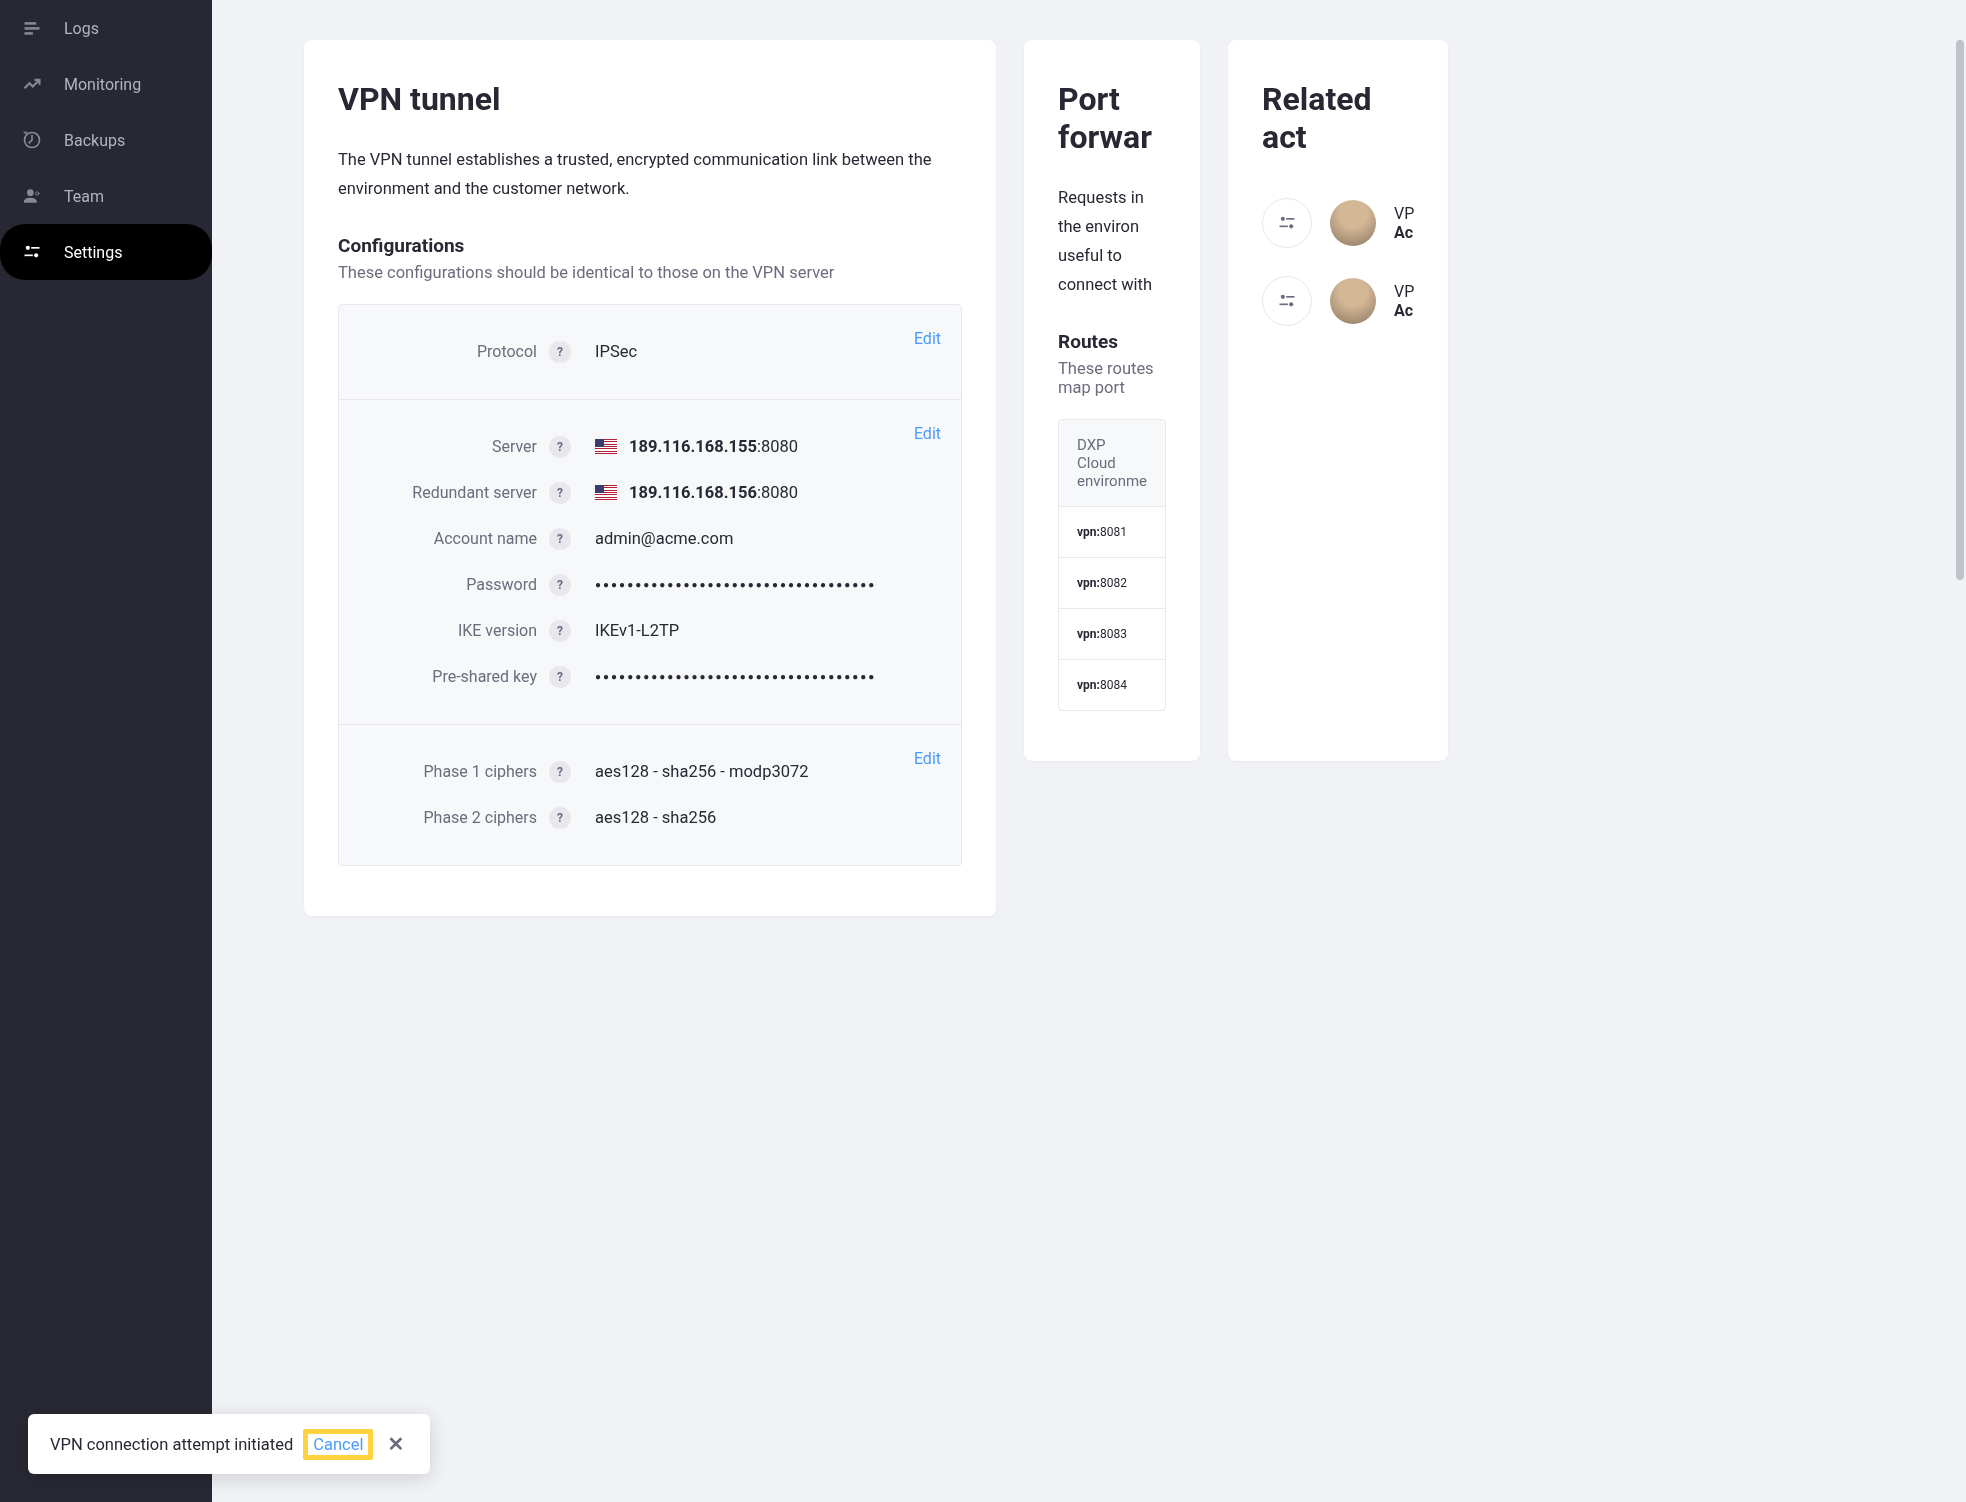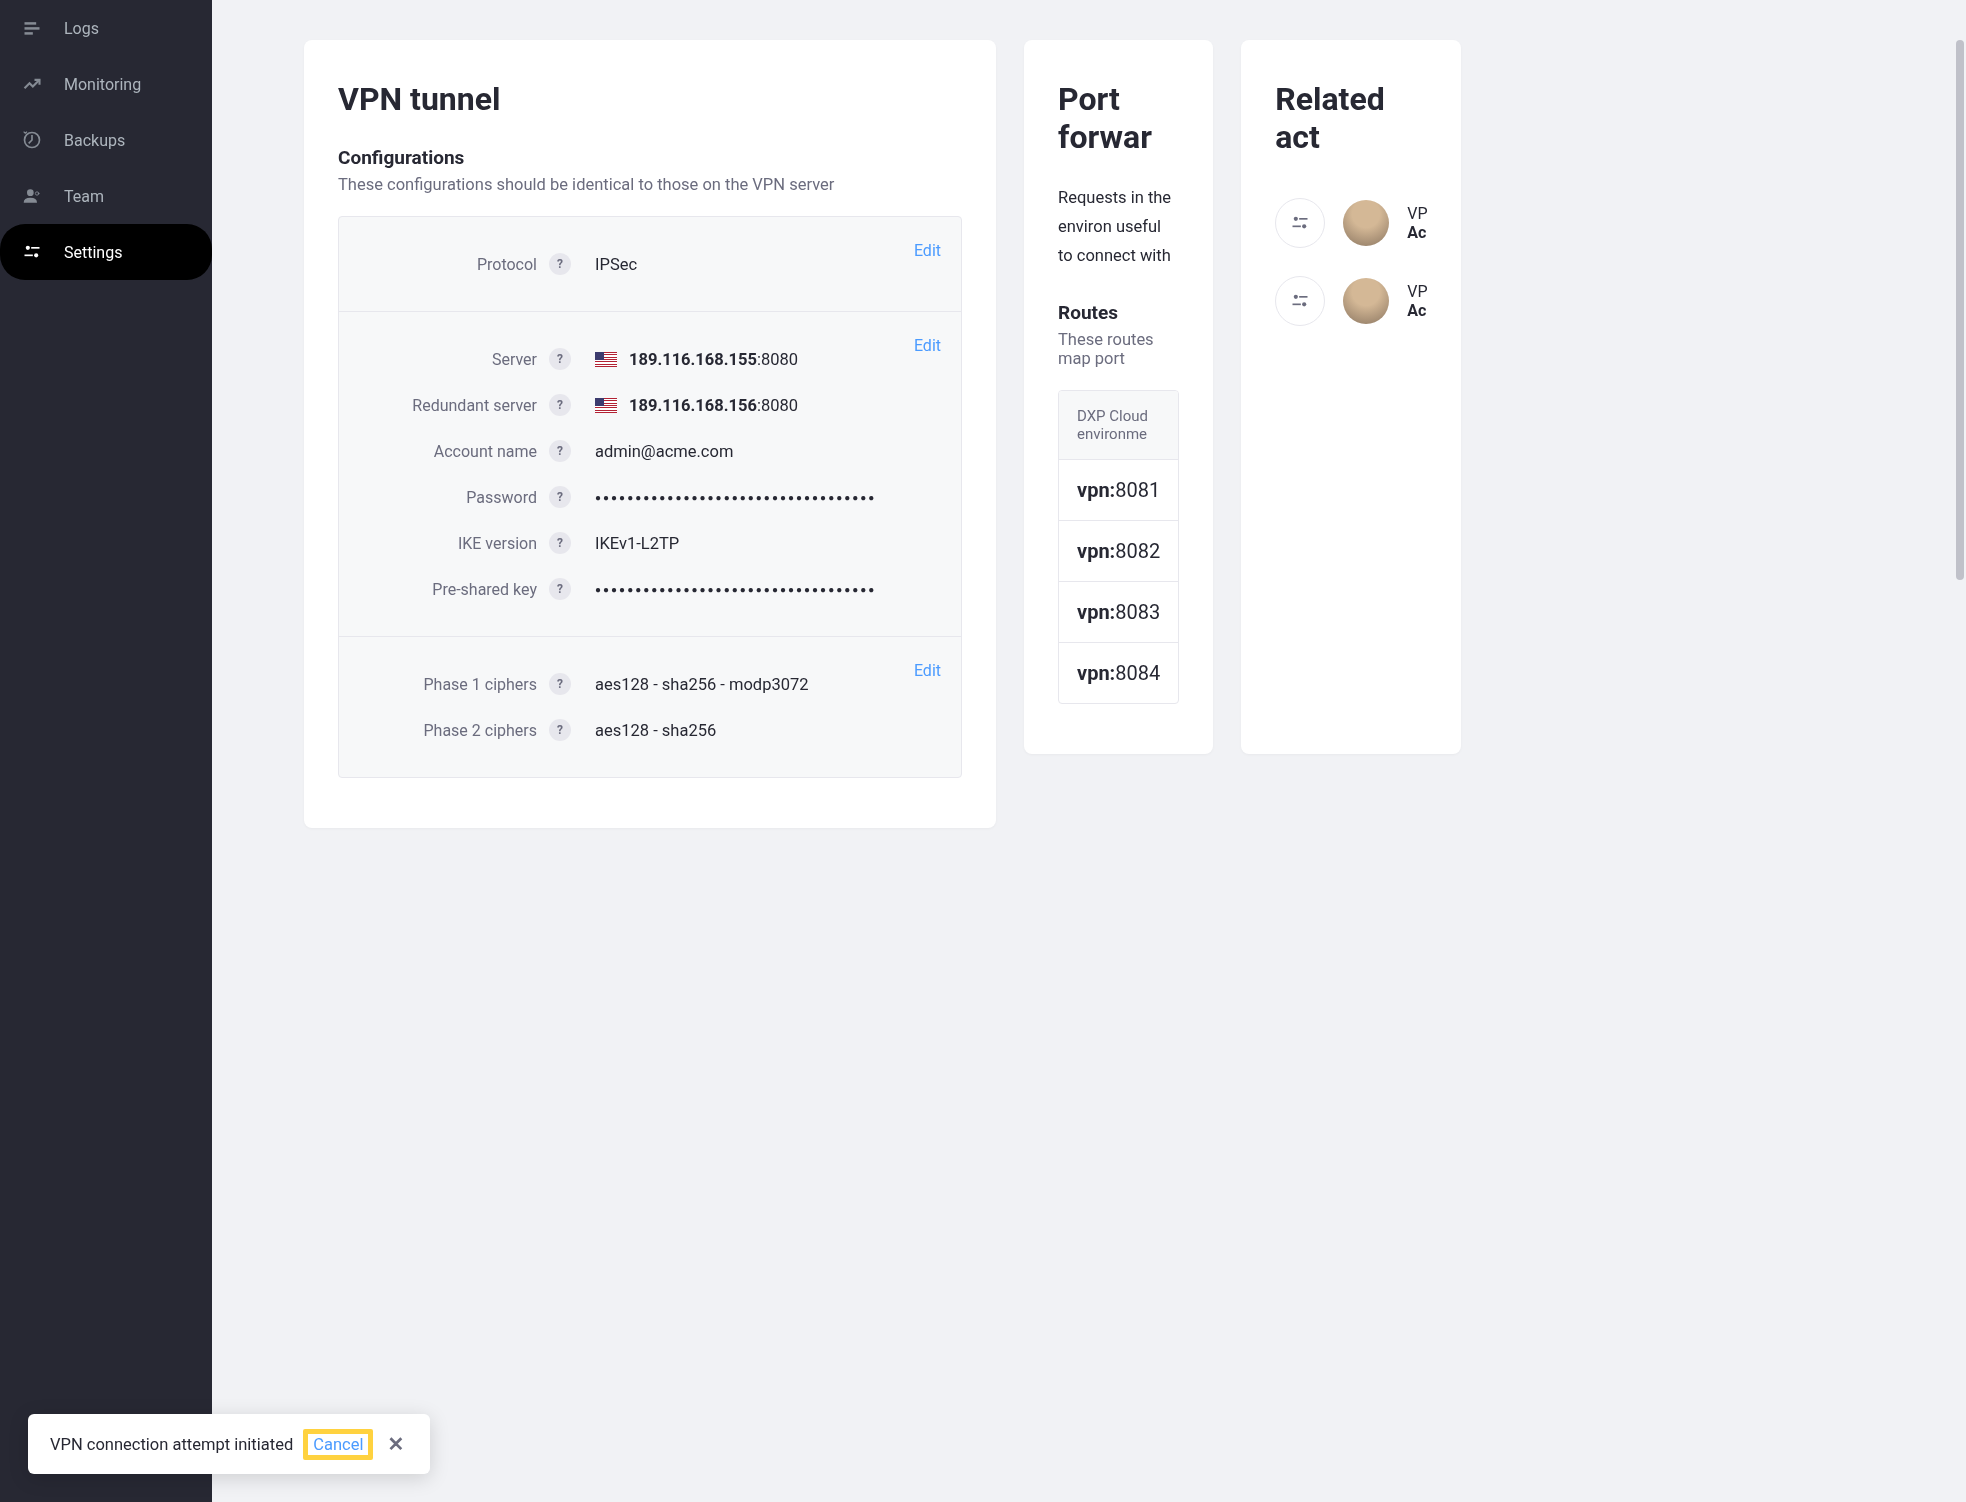--- a/index.html
+++ b/index.html
@@ -36,21 +36,21 @@
 .config-value { flex: 1; font-size: 16.5px; color: #272833; display: flex; align-items: center; gap: 12px; }
 .config-value .bold { font-weight: 700; }
 .edit-link { position: absolute; right: 20px; top: 24px; color: #4b9bff; font-size: 16px; cursor: pointer; }
 .flag { width: 22px; height: 15px; background: linear-gradient(to bottom, #b22234 0%, #b22234 7.7%, #fff 7.7%, #fff 15.4%, #b22234 15.4%, #b22234 23%, #fff 23%, #fff 30.8%, #b22234 30.8%, #b22234 38.4%, #fff 38.4%, #fff 46.1%, #b22234 46.1%, #b22234 53.8%, #fff 53.8%, #fff 61.5%, #b22234 61.5%, #b22234 69.2%, #fff 69.2%, #fff 76.9%, #b22234 76.9%, #b22234 84.6%, #fff 84.6%, #fff 92.3%, #b22234 92.3%); position: relative; display: inline-block; }
 .flag::before { content: ""; position: absolute; top: 0; left: 0; width: 9px; height: 8px; background: #3c3b6e; }
 .dots { letter-spacing: 2px; font-size: 10px; }
 
 
 .routes-table { border: 1px solid #e7e7ed; border-radius: 4px; overflow: hidden; }
 .routes-header { background: #f7f8f9; padding: 16px 18px; color: #6b6c7e; font-size: 15px; border-bottom: 1px solid #e7e7ed; }
-.routes-row { padding: 18px 18px; border-bottom: 1px solid #e7e7ed; font-size: 20px; }
+.routes-row { padding: 18px 18px; border-bottom: 1px solid #e7e7ed; font-size: 12px; }
 .routes-row:last-child { border-bottom: none; }
 .routes-row .prefix { font-weight: 700; }
 
 
 .activity-row { display: flex; align-items: center; gap: 18px; padding: 14px 0; }
 .activity-icon { width: 50px; height: 50px; border-radius: 50%; border: 1px solid #e7e7ed; display: flex; align-items: center; justify-content: center; background: #fff; }
 .activity-icon svg { width: 20px; height: 20px; }
 .avatar { width: 46px; height: 46px; border-radius: 50%; background: radial-gradient(circle at 50% 30%, #d4b896 0%, #d4b896 35%, #8a7560 100%); flex-shrink: 0; }
 .activity-text { font-size: 16px; }
 .activity-text .bold { font-weight: 700; }
@@ -118,20 +118,21 @@
           </svg>
         </span>
       <span>Settings</span>
     </div>
   </nav>
 
   <main class="main">
 
     <section class="card vpn">
       <h1>VPN tunnel</h1>
+      <p class="card-desc">The VPN tunnel establishes a trusted, encrypted communication link between the environment and  the customer network.</p>
       <h2>Configurations</h2>
       <p class="sub-desc">These configurations should be identical to those on the VPN server</p>
 
       <div class="config">
 
         <div class="config-group">
           <span class="edit-link">Edit</span>
           <div class="config-row">
             <span class="config-label">Protocol</span>
             <span class="help-icon">?</span>

